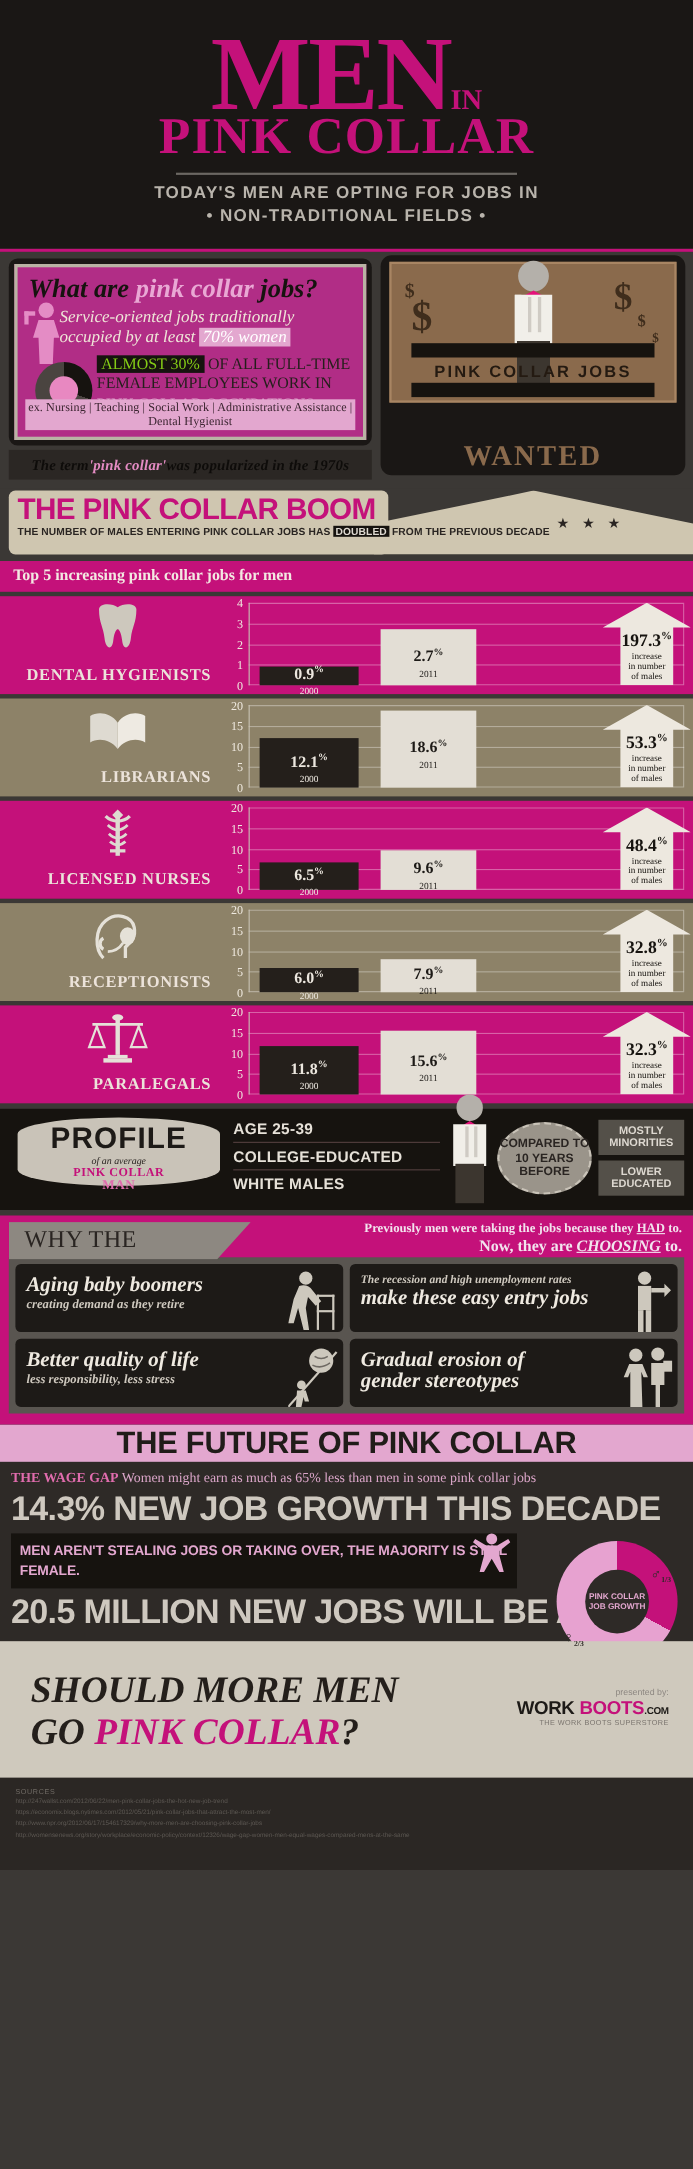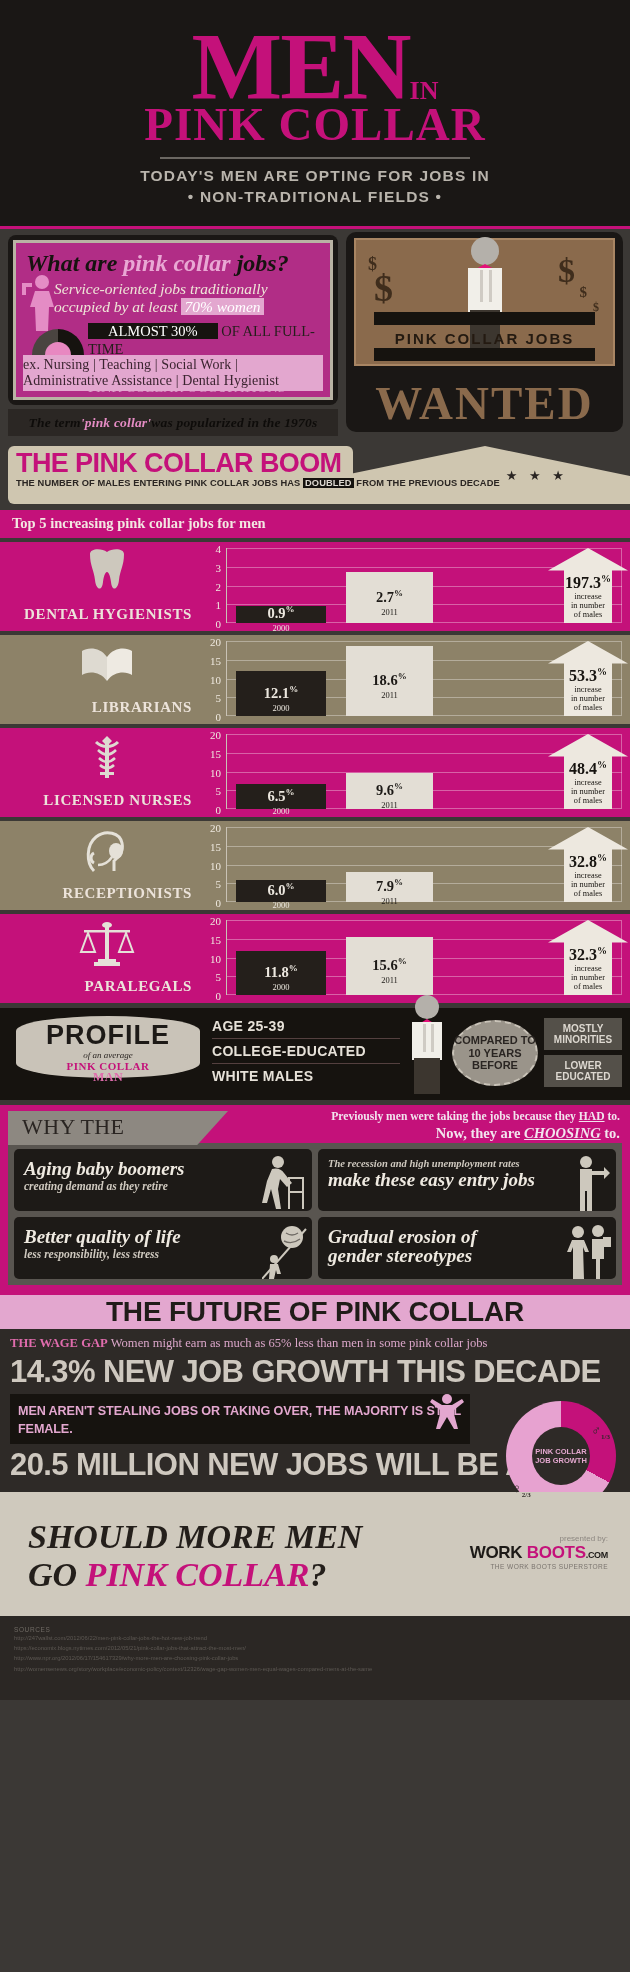--- a/index.html
+++ b/index.html
@@ -45,26 +45,26 @@
     padding:8px 10px 4px 10px; position:relative;
   }
   .def-q { font-family:"Liberation Serif", serif; font-style:italic; font-weight:bold;
     font-size:24px; color:#16130f; line-height:1; }
   .def-q .lt { color:#e9a8d4; }
   .def-sub { font-family:"Liberation Serif", serif; font-style:italic;
     font-size:15.5px; color:#efe6d8; line-height:1.15; margin-top:5px; padding-left:28px;}
   .hl-pink { background:#e3a7cf; color:#ffffff; padding:0 3px; }
   .def-body { font-family:"Liberation Serif", serif; font-size:14.5px;
     color:#241f1b; line-height:1.3; padding-left:62px; margin-top:6px; }
-  .hl-black { background:#16130f; color:#ffffff; padding:0 20px; }
+  .hl-black { background:#16130f; color:#84cc16; padding:0 4px; }
   .def-body .faded { color:#d99bc6; }
   .def-ex {
     position:absolute; left:7px; right:7px; bottom:6px;
     background:#e3a7cf; color:#3b2430; font-family:"Liberation Serif", serif;
-    font-size:14px; text-align:left; padding:2px 0; letter-spacing:.1px;
+    font-size:11px; text-align:center; padding:2px 0; letter-spacing:.1px;
   }
   .woman-icon { position:absolute; left:6px; top:30px; width:34px; height:58px; }
   .donut { position:absolute; left:16px; top:86px; width:52px; height:52px;
     border-radius:50%; background:conic-gradient(#16130f 0 30%, #4a4440 30% 100%);
     display:flex; align-items:center; justify-content:center; }
   .donut::after { content:""; width:26px; height:26px; border-radius:50%; background:#e888c1; }
   .term-bar { position:absolute; left:8px; top:180px; width:330px; height:27px;
     background:#2b2724; display:flex; align-items:center; justify-content:center;
     font-family:"Liberation Serif", serif; font-style:italic; font-weight:bold;
     font-size:13.5px; color:#0e0c0a; letter-spacing:.2px;}
@@ -75,21 +75,21 @@
     background:#1a1715; border-radius:10px; overflow:hidden; }
   .w-board { position:absolute; left:8px; top:6px; right:8px; height:128px;
     background:#8a6a4c; border:2px solid #a88563; }
   .w-strip { position:absolute; left:18px; right:18px; height:13px; background:#16130f; }
   .w-label { position:absolute; left:0; right:0; text-align:center;
     font-family:"Liberation Sans", sans-serif; font-weight:bold; font-size:15px;
     letter-spacing:2px; color:#241a11; }
   .w-dollar { position:absolute; font-family:"Liberation Serif", serif; font-weight:bold;
     color:#3f2d1c; }
   .wanted-text { position:absolute; left:0; right:0; bottom:2px; text-align:center;
-    font-family:"Liberation Serif", serif; font-weight:bold; font-size:47px;
+    font-family:"Liberation Serif", serif; font-weight:bold; font-size:26px;
     letter-spacing:2px; color:#8a6a4c; }
   .man-fig { position:absolute; left:50%; transform:translateX(-50%); top:-4px; width:62px; height:118px; }
 
   
   .boom { position:relative; height:66px; }
   .boom-banner { position:absolute; left:8px; top:2px; width:345px; height:58px;
     background:#cfc6b0; border-radius:6px; padding:3px 8px 0 8px; }
   .boom-t { font-family:"Liberation Sans", sans-serif; font-weight:bold; font-size:27px;
     color:#c4117a; letter-spacing:-.6px; line-height:1.05; }
   .boom-s { font-family:"Liberation Sans", sans-serif; font-weight:bold; font-size:9.3px;

